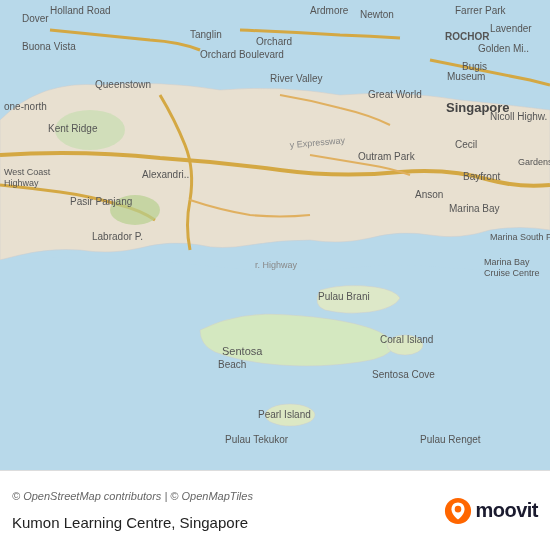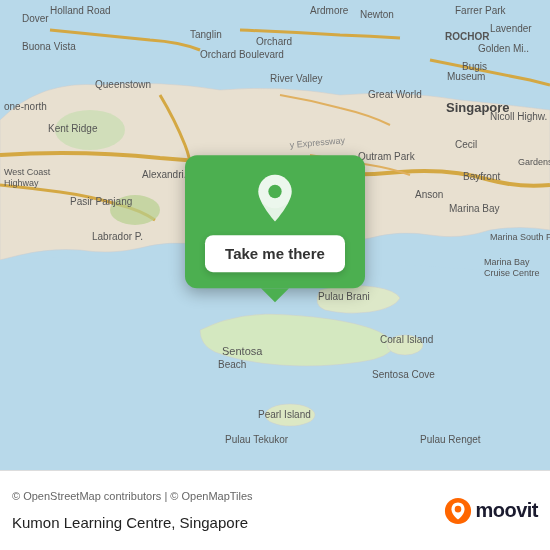--- a/index.html
+++ b/index.html
@@ -86,20 +86,21 @@
       flex-direction: column;
       justify-content: center;
       padding: 6px 12px 6px 12px;
       position: relative;
     }
 
     #copyright-text {
       font-size: 11px;
       color: #666;
       margin-bottom: 12px;
+      font-style: italic;
     }
 
     #location-name {
       font-size: 15px;
       font-weight: 500;
       color: #222;
     }
 
     #moovit-logo {
       position: absolute;
@@ -257,29 +258,20 @@
 
     <text x="225" y="443" font-size="10" fill="#555" font-family="Arial">Pulau Tekukor</text>
 
     <text x="420" y="443" font-size="10" fill="#555" font-family="Arial">Pulau Renget</text>
 
     <text x="290" y="148" font-size="9" fill="#888" font-family="Arial" transform="rotate(-5, 290, 148)">y Expressway</text>
 
     <text x="255" y="268" font-size="9" fill="#888" font-family="Arial">r. Highway</text>
   </svg>
 
-  <div id="popup-card">
-
-    <svg id="popup-pin-icon" viewBox="0 0 50 60" xmlns="http://www.w3.org/2000/svg">
-      <circle cx="25" cy="22" r="20" fill="white" opacity="0.3"></circle>
-      <path d="M25 2 C14 2 5 11 5 22 C5 36 25 58 25 58 C25 58 45 36 45 22 C45 11 36 2 25 2 Z" fill="white" opacity="0.85"></path>
-      <circle cx="25" cy="22" r="8" fill="#4caf50"></circle>
-    </svg>
-    <button id="take-me-there-btn">Take me there</button>
-  </div>
 </div>
 
 <div id="bottom-bar">
   <div id="copyright-text">© OpenStreetMap contributors | © OpenMapTiles</div>
   <div id="location-name">Kumon Learning Centre, Singapore</div>
 
   <div id="moovit-logo">
     <svg id="moovit-icon" viewBox="0 0 30 30" xmlns="http://www.w3.org/2000/svg">
 
       <circle cx="15" cy="15" r="14" fill="#ff6600"></circle>

